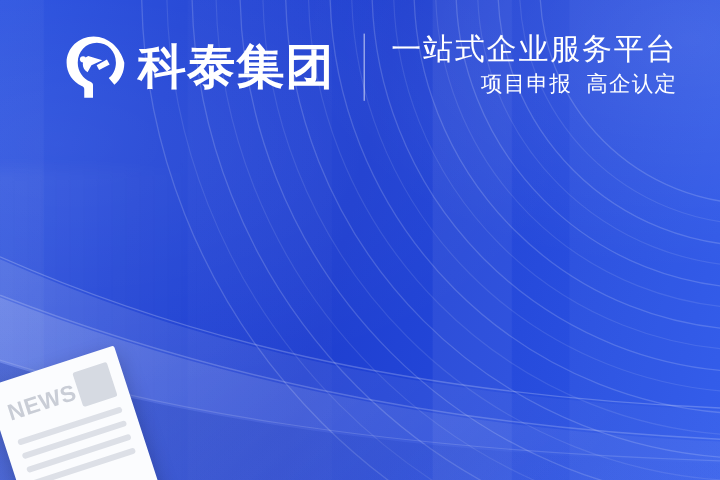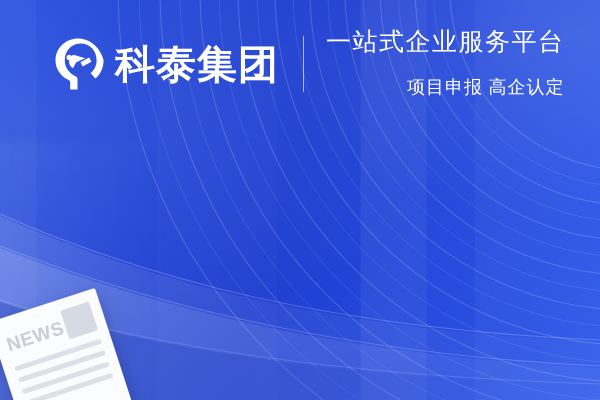--- a/index.html
+++ b/index.html
@@ -105,23 +105,23 @@
     white-space: nowrap;
     font-weight: 400;
     font-family: "Liberation Sans", "DejaVu Sans", sans-serif;
   }
   .tagline-sub {
     color: #ffffff;
     font-size: 18px;
     line-height: 1.35;
     letter-spacing: 1px;
     white-space: nowrap;
-    margin-top: 20px;
+    margin-top: 5px;
     font-weight: 400;
-    font-family: Liberation Serif, serif;
+    font-family: Liberation Mono, monospace;
   }
 
   
   .title {
     position: absolute;
     left: 56px;
     top: 150px;
     width: 500px;
     color: #ffffff;
     font-size: 36px;

